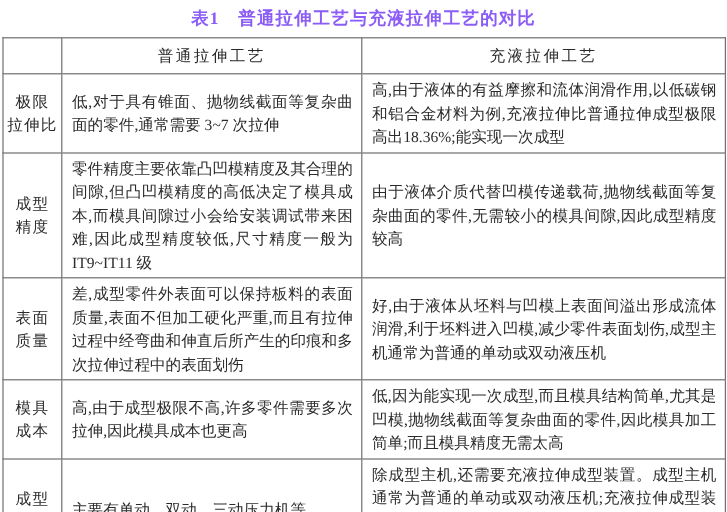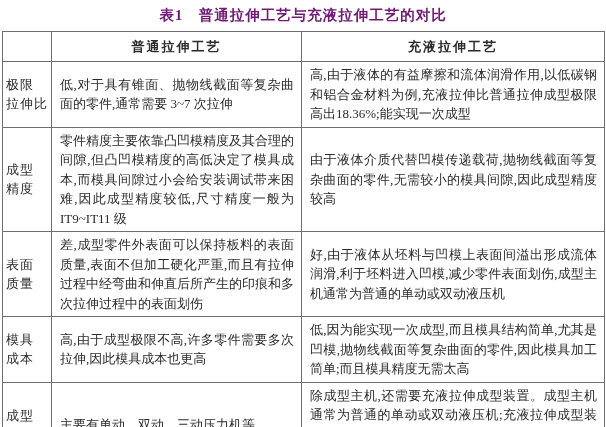--- a/index.html
+++ b/index.html
@@ -17,21 +17,21 @@
     color: #2b2b2b;
   }
   .doc-title {
     position: absolute;
     top: 6px;
     left: 0;
     width: 100%;
     text-align: center;
     font-size: 14.5px;
     font-weight: bold;
-    color: #701a75;
+    color: #8b5cf6;
     letter-spacing: 1px;
     white-space: pre;
   }
   table.cmp {
     position: absolute;
     top: 31px;
     left: 2px;
     width: 602px;
     border-collapse: collapse;
     table-layout: fixed;
@@ -41,26 +41,26 @@
   table.cmp col.c-hyd   { width: 303px; }
   table.cmp th, table.cmp td {
     border: 1px solid #6f6f6f;
     font-size: 13px;
     color: #2b2b2b;
     vertical-align: middle;
     overflow: hidden;
   }
   table.cmp th {
     height: 25px;
-    font-weight: bold;
+    font-weight: normal;
     letter-spacing: 2px;
     padding: 2px 4px;
   }
   td.lbl {
-    text-align: left;
+    text-align: center;
     line-height: 19px;
     white-space: pre-line;
     padding: 2px 3px;
     letter-spacing: 1px;
   }
   td.body {
     line-height: 19.5px;
     padding: 3px 7px 3px 8px;
     text-align: justify;
     text-justify: inter-character;

